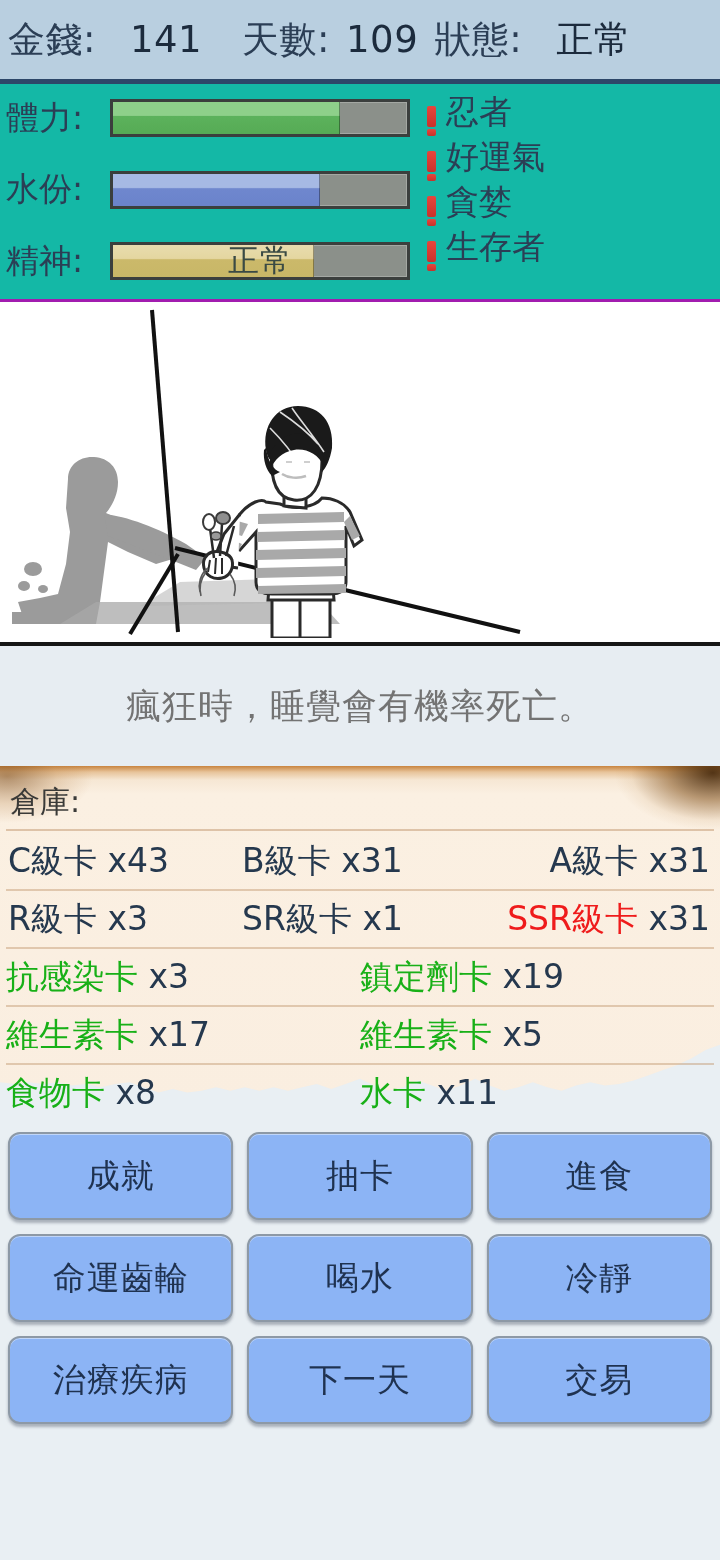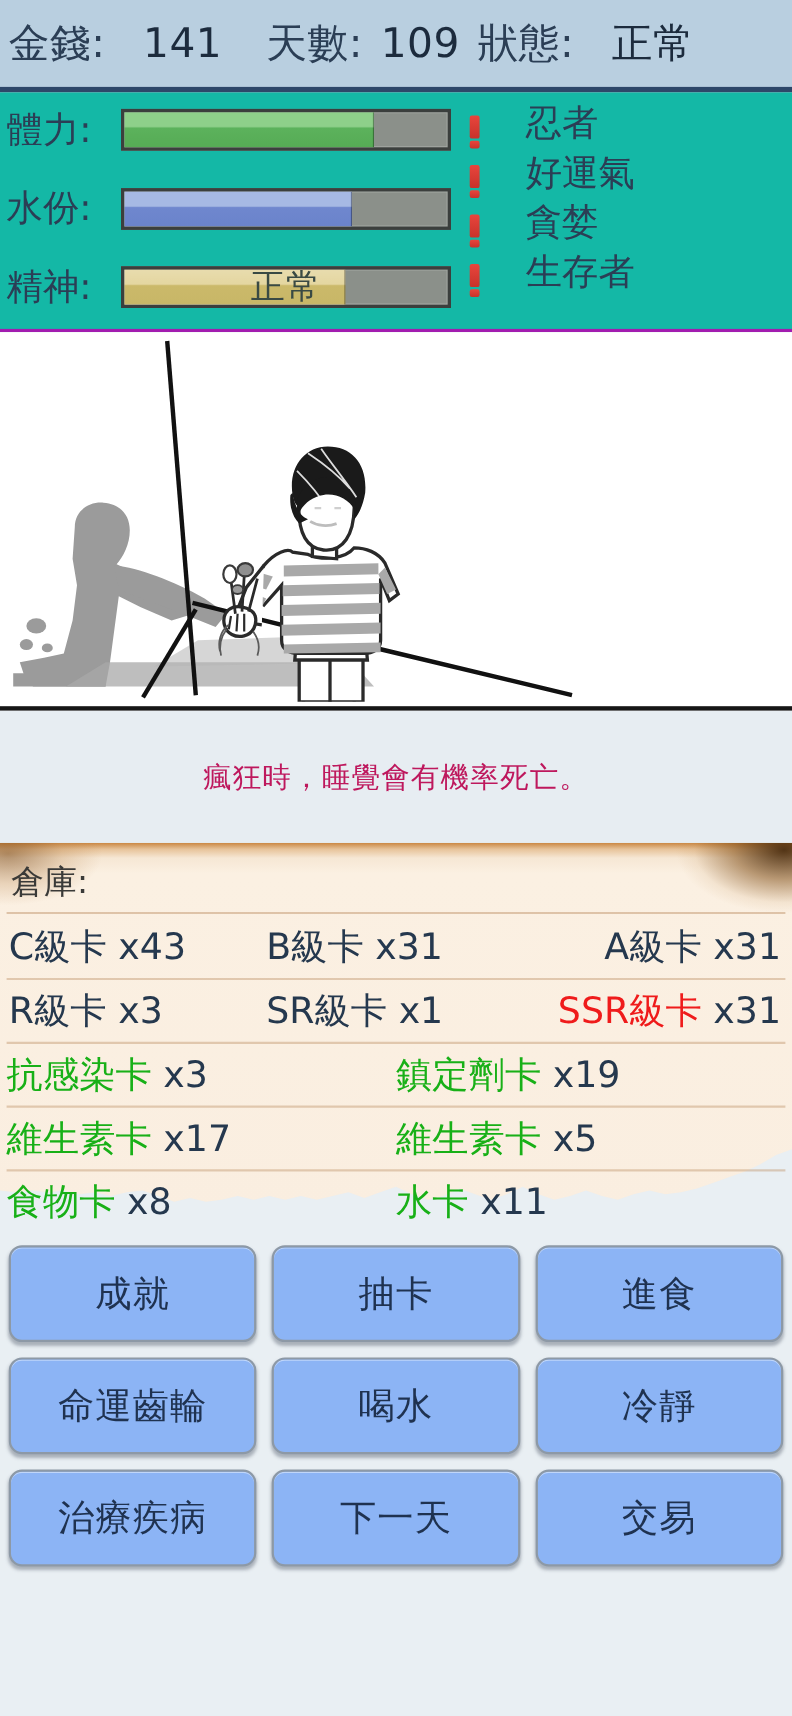--- a/index.html
+++ b/index.html
@@ -121,21 +121,20 @@
     display: flex;
     flex-direction: column;
     justify-content: flex-start;
   }
   .trait {
     display: flex;
     align-items: center;
     height: 45px;
     font-size: 33px;
     color: #2b3e55;
-    gap: 32px;
   }
   .excl {
     width: 26px;
     display: inline-block;
     text-align: center;
     margin-right: 2px;
     font-size: 31px;
     color: #d83a32;
     font-weight: bold;
     position: relative;
@@ -172,22 +171,22 @@
   
   .message-area {
     height: 120px;
     background: #e7edf2;
     display: flex;
     align-items: center;
     justify-content: center;
     flex: 0 0 auto;
   }
   .message-text {
-    font-size: 26px;
-    color: #be185d;
+    font-size: 35px;
+    color: #737373;
     letter-spacing: 1px;
   }
 
   
   .inventory-wrap {
     height: 360px;
     position: relative;
     flex: 0 0 auto;
     background: #e9eff3;
   }

